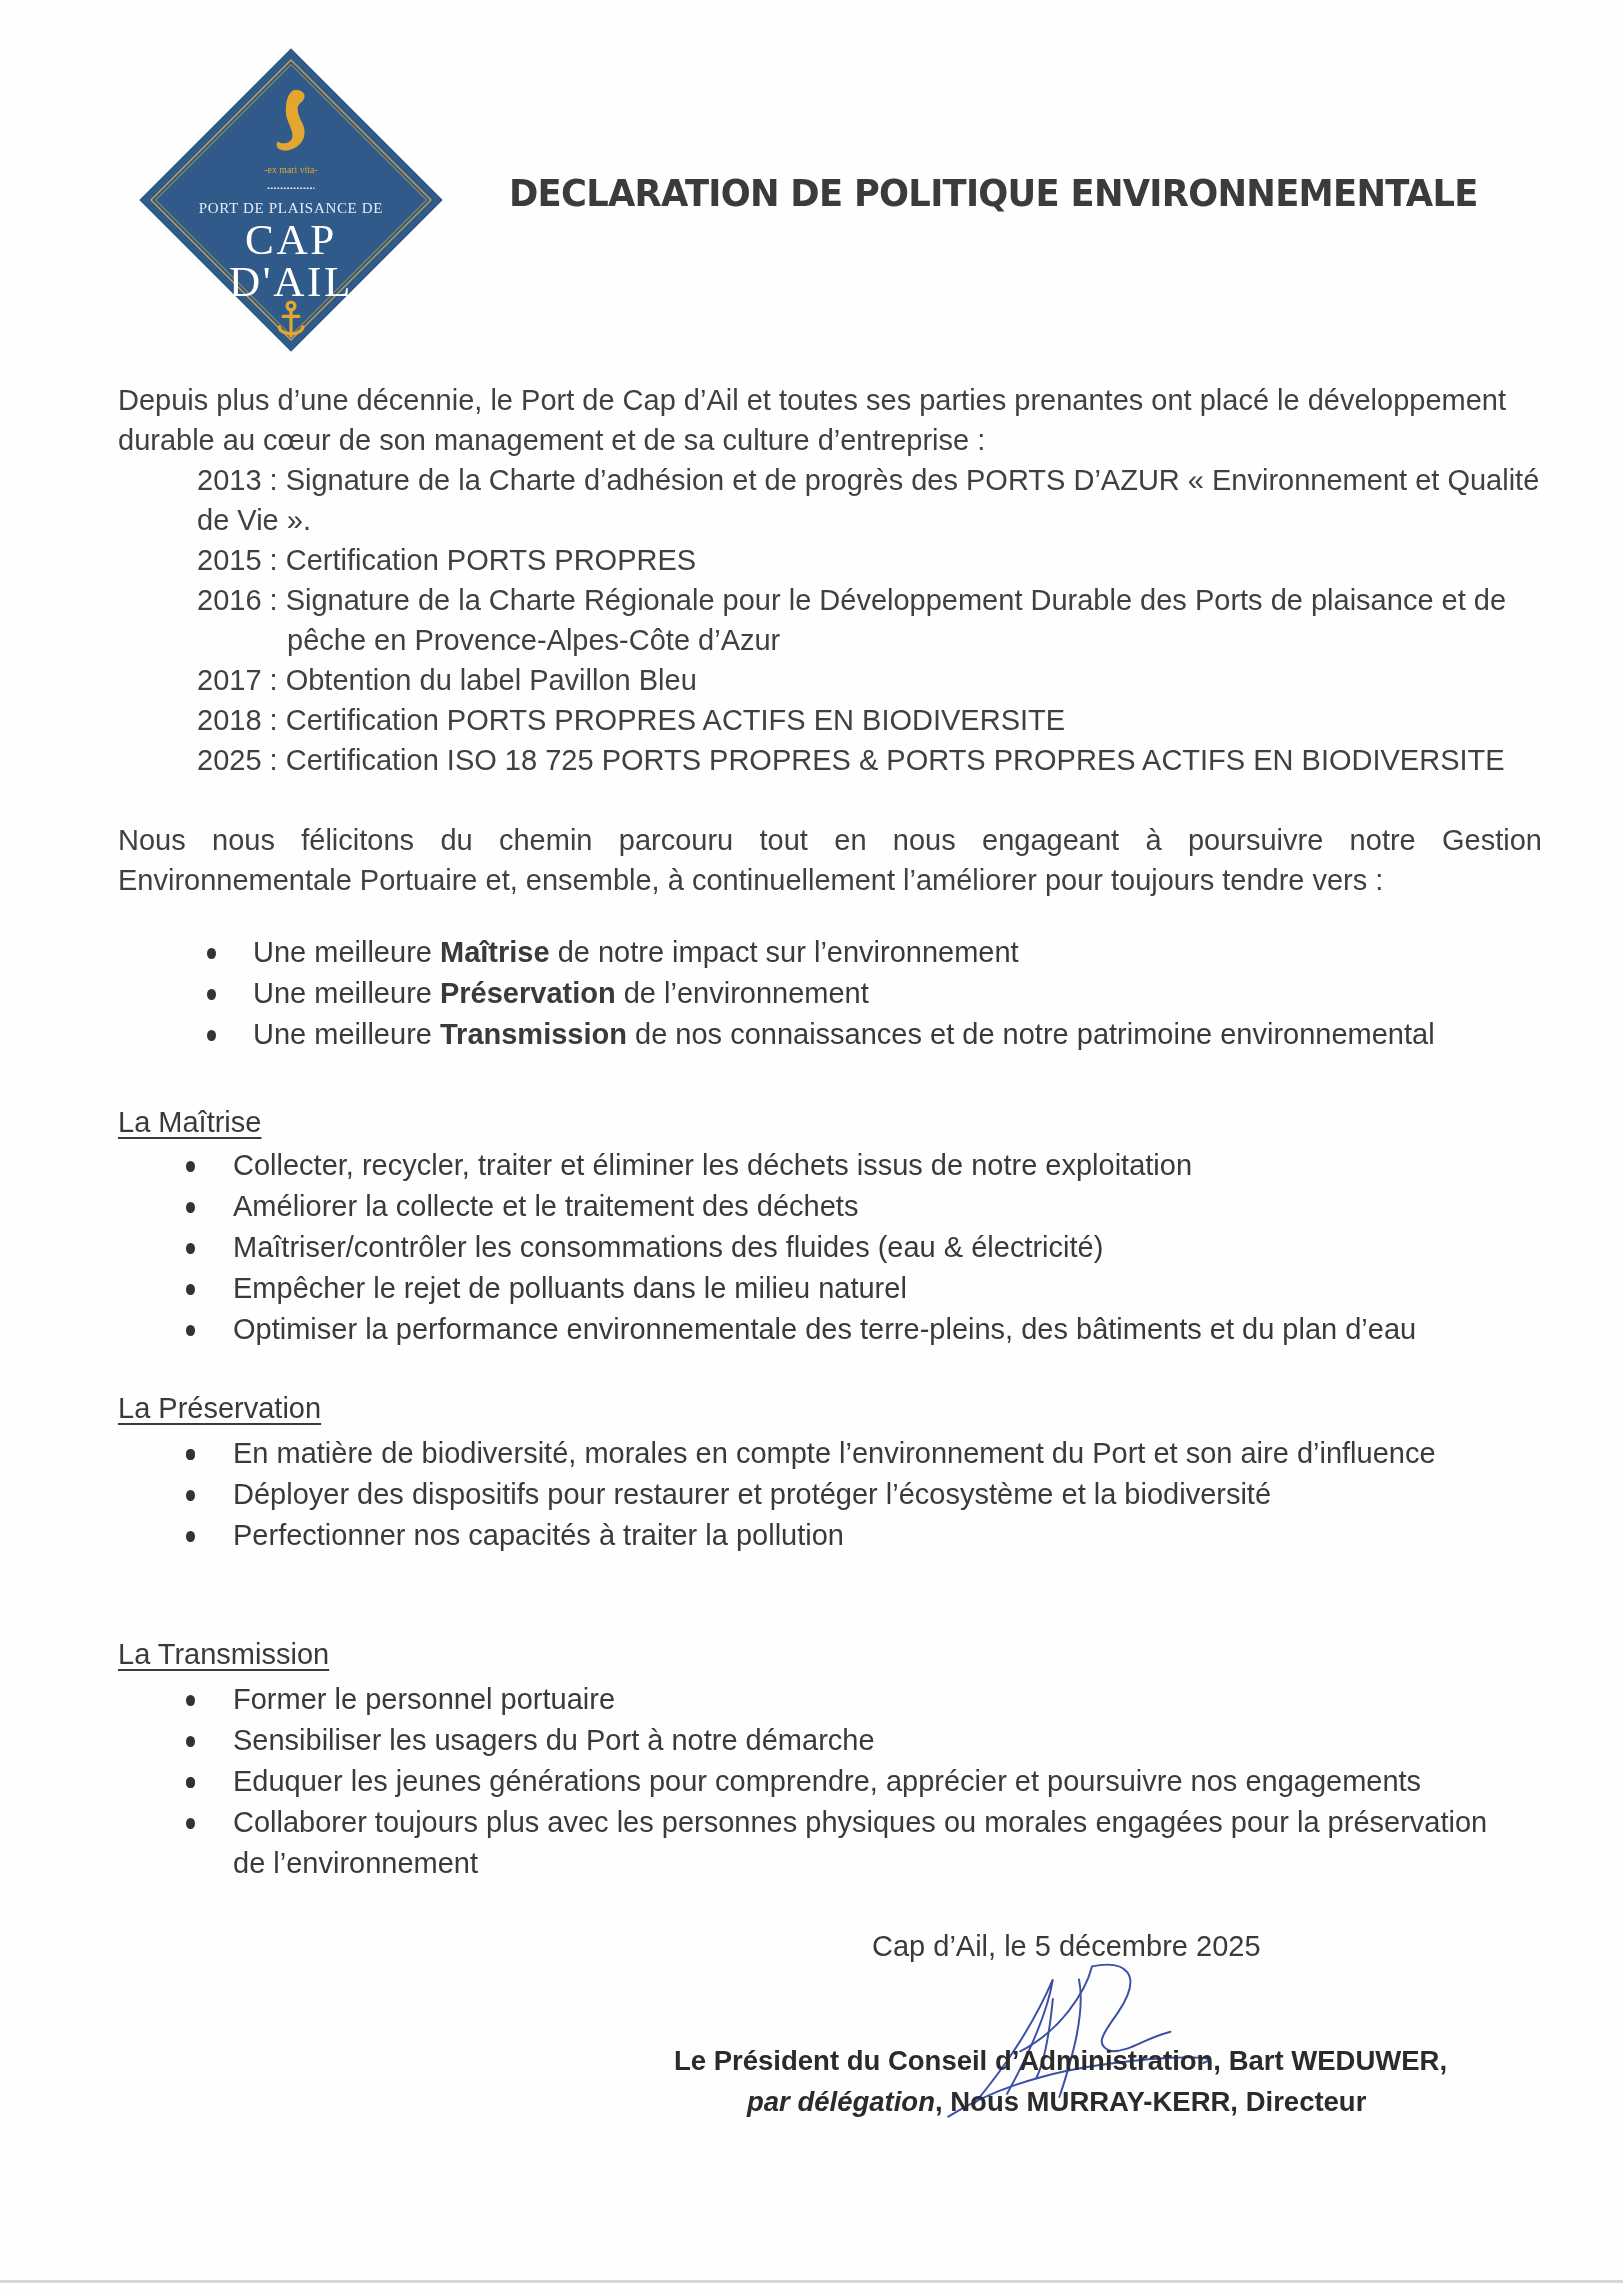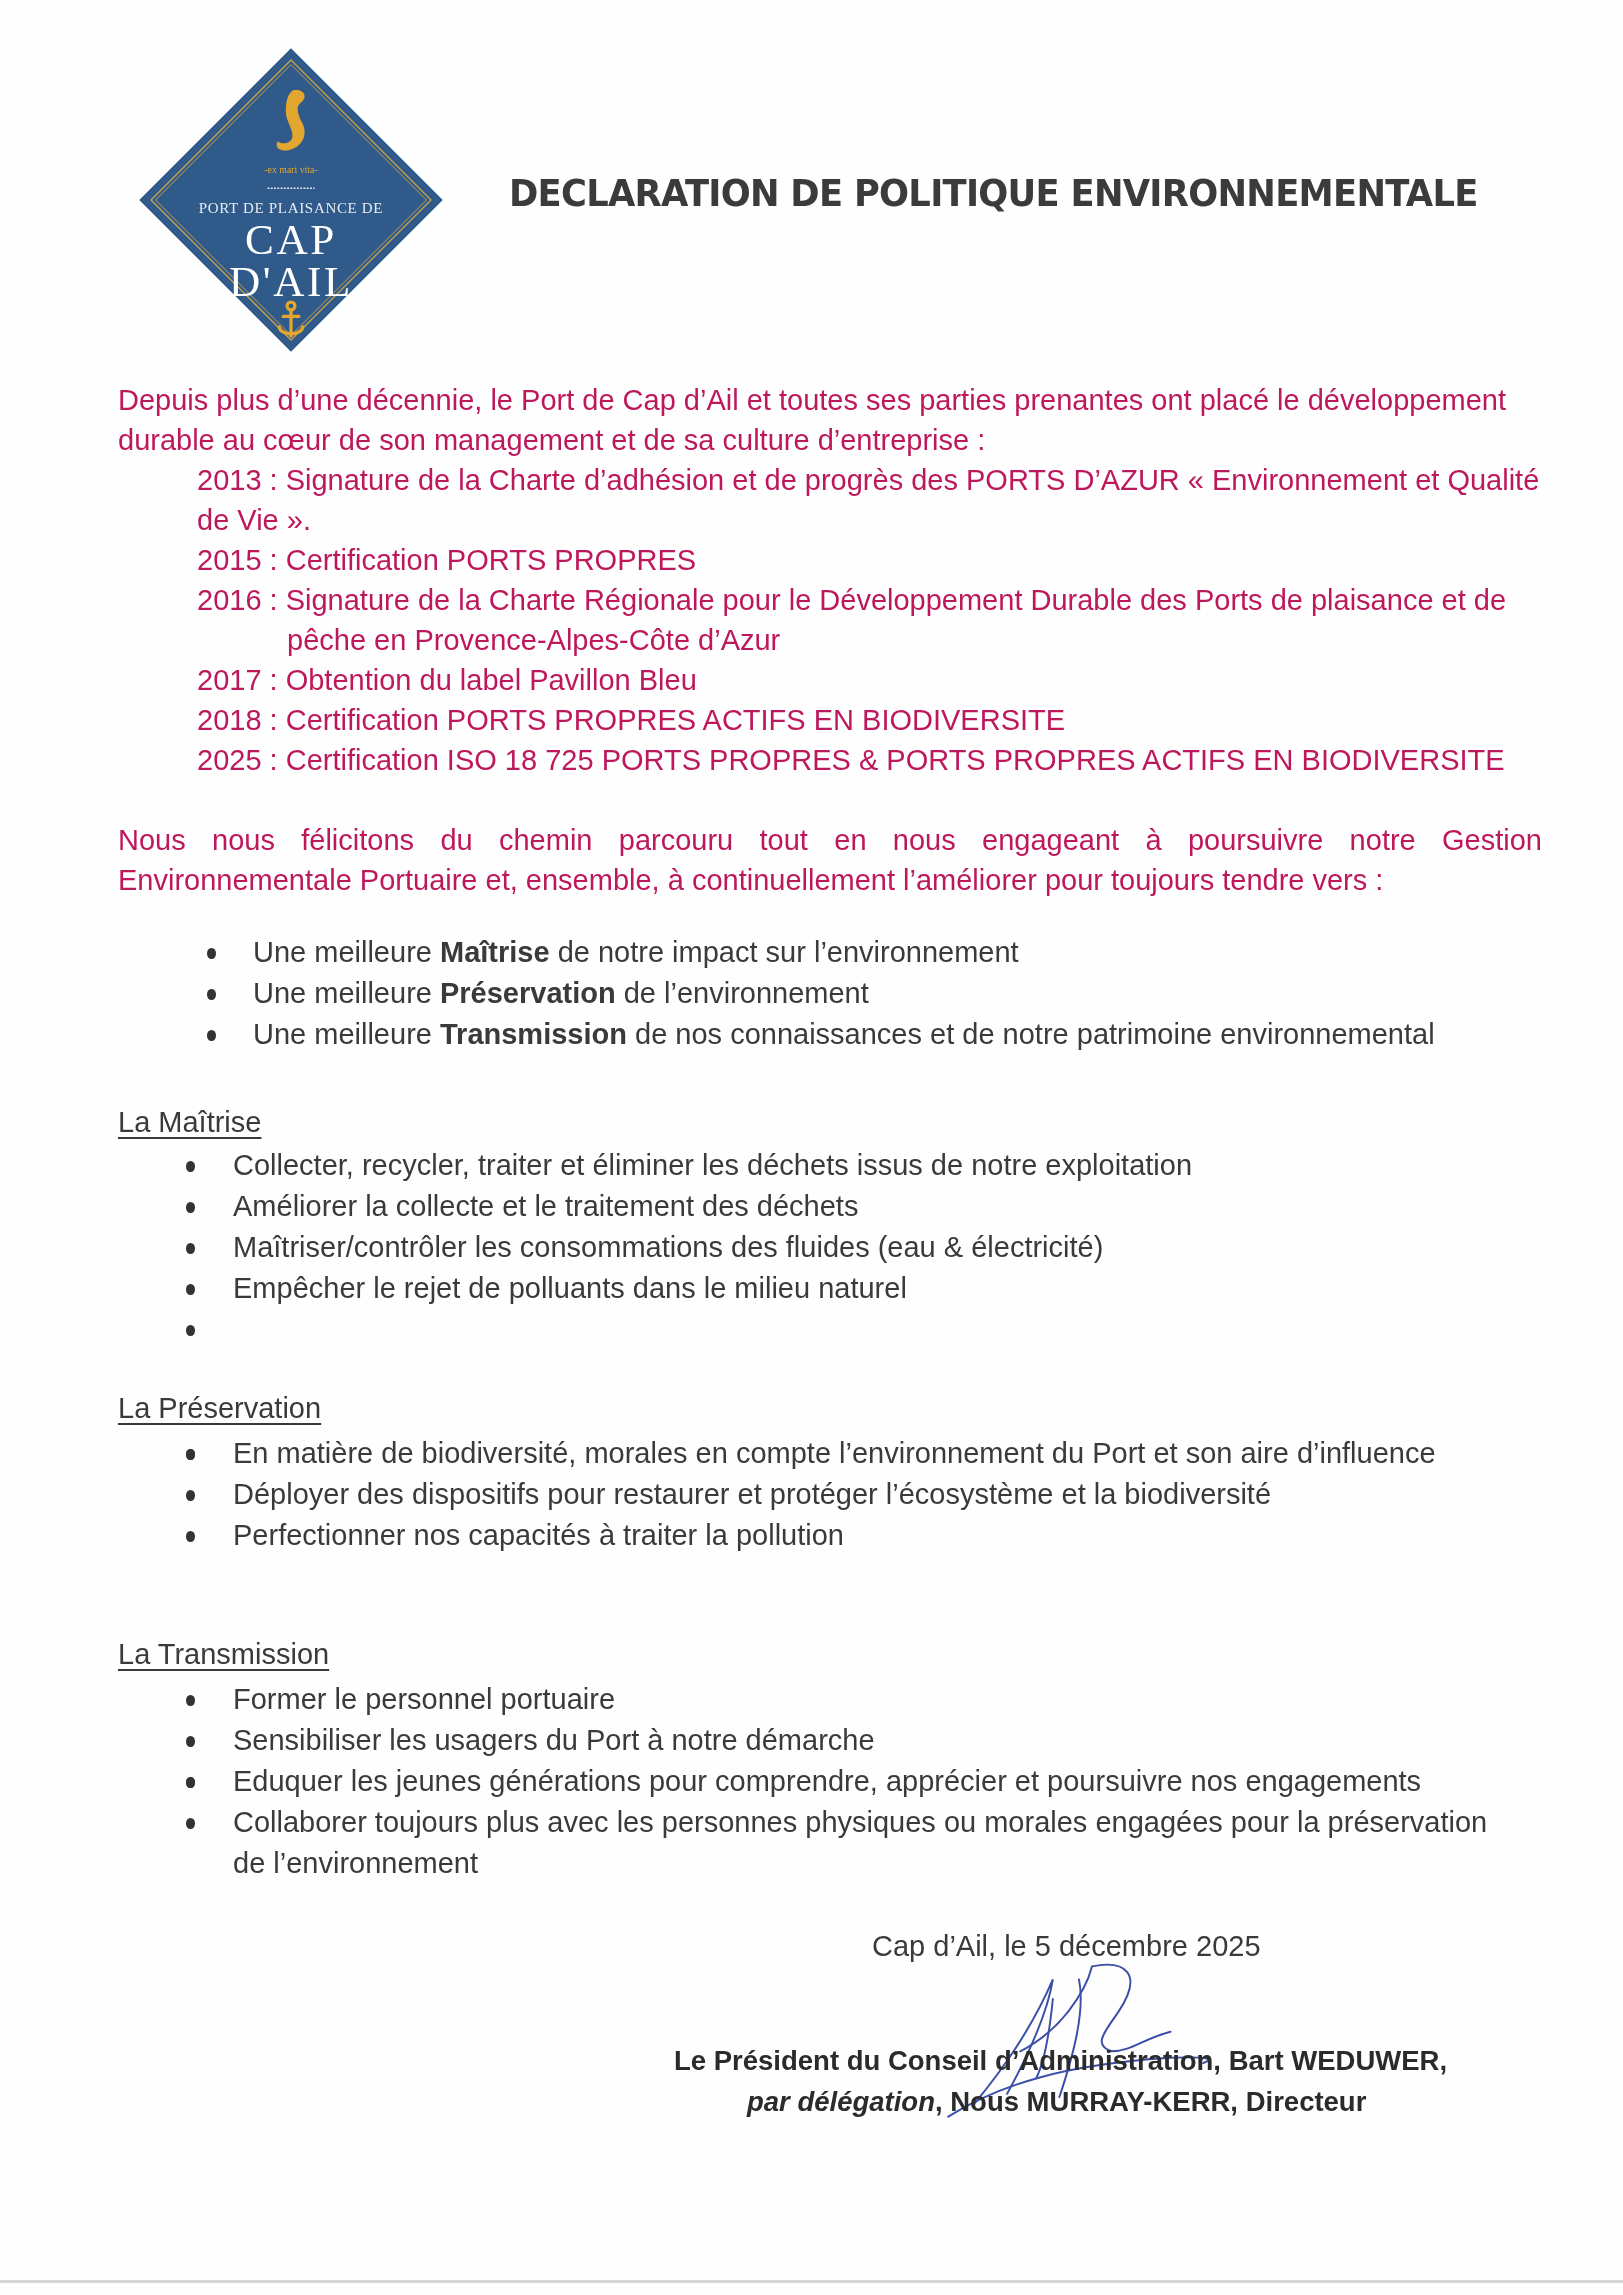--- a/index.html
+++ b/index.html
@@ -14,21 +14,21 @@
   .logo svg { width: 100%; height: 100%; }
   
   .title {
     position: absolute; left: 509px; top: 171px; width: 1047px;
     font-family: "DejaVu Sans", sans-serif; font-weight: bold;
     font-size: 38px; letter-spacing: -0.8px; color: #3b3b3b;
     white-space: nowrap; transform: scaleX(0.93); transform-origin: left top;
   }
   .body-text {
     position: absolute; left: 118px; width: 1424px;
-    font-size: 29px; line-height: 40px; color: #be185d;
+    font-size: 29px; line-height: 40px; color: #404040;
   }
   .justify { text-align: justify; text-align-last: justify; }
   .line { white-space: nowrap; }
   .indent1 { padding-left: 79px; }
   .indent2 { padding-left: 169px; }
   .bold { font-weight: bold; }
   .section-head {
     position: absolute; left: 118px; font-size: 29px; color: #3a3a3a;
     text-decoration: underline; text-decoration-thickness: 2px; text-underline-offset: 5.2px;
   }
@@ -103,21 +103,21 @@
     <li><span class="dot" style="left:-46px;"></span><span>Une meilleure </span><span class="bold">Préservation</span><span> de l’environnement</span></li>
     <li><span class="dot" style="left:-46px;"></span><span>Une meilleure </span><span class="bold">Transmission</span><span> de nos connaissances et de notre patrimoine environnemental</span></li>
   </ul>
 
   <div class="section-head" style="top:1106px;">La Maîtrise</div>
   <ul class="bullets" style="left:233px; top:1145px;">
     <li><span class="dot" style="left:-47px;"></span><span>Collecter, recycler, traiter et éliminer les déchets issus de notre exploitation</span></li>
     <li><span class="dot" style="left:-47px;"></span><span>Améliorer la collecte et le traitement des déchets</span></li>
     <li><span class="dot" style="left:-47px;"></span><span>Maîtriser/contrôler les consommations des fluides (eau &amp; électricité)</span></li>
     <li><span class="dot" style="left:-47px;"></span><span>Empêcher le rejet de polluants dans le milieu naturel</span></li>
-    <li><span class="dot" style="left:-47px;"></span></li>
+    <li><span class="dot" style="left:-47px;"></span><span>Optimiser la performance environnementale des terre-pleins, des bâtiments et du plan d’eau</span></li>
   </ul>
 
   <div class="section-head" style="top:1392px;">La Préservation</div>
   <ul class="bullets" style="left:233px; top:1433px;">
     <li><span class="dot" style="left:-47px;"></span></li>
     <li><span class="dot" style="left:-47px;"></span><span>En matière de biodiversité, morales en compte l’environnement du Port et son aire d’influence</span></li>
     <li><span class="dot" style="left:-47px;"></span><span>Déployer des dispositifs pour restaurer et protéger l’écosystème et la biodiversité</span></li>
     <li><span class="dot" style="left:-47px;"></span><span>Perfectionner nos capacités à traiter la pollution</span></li>
   </ul>
 

